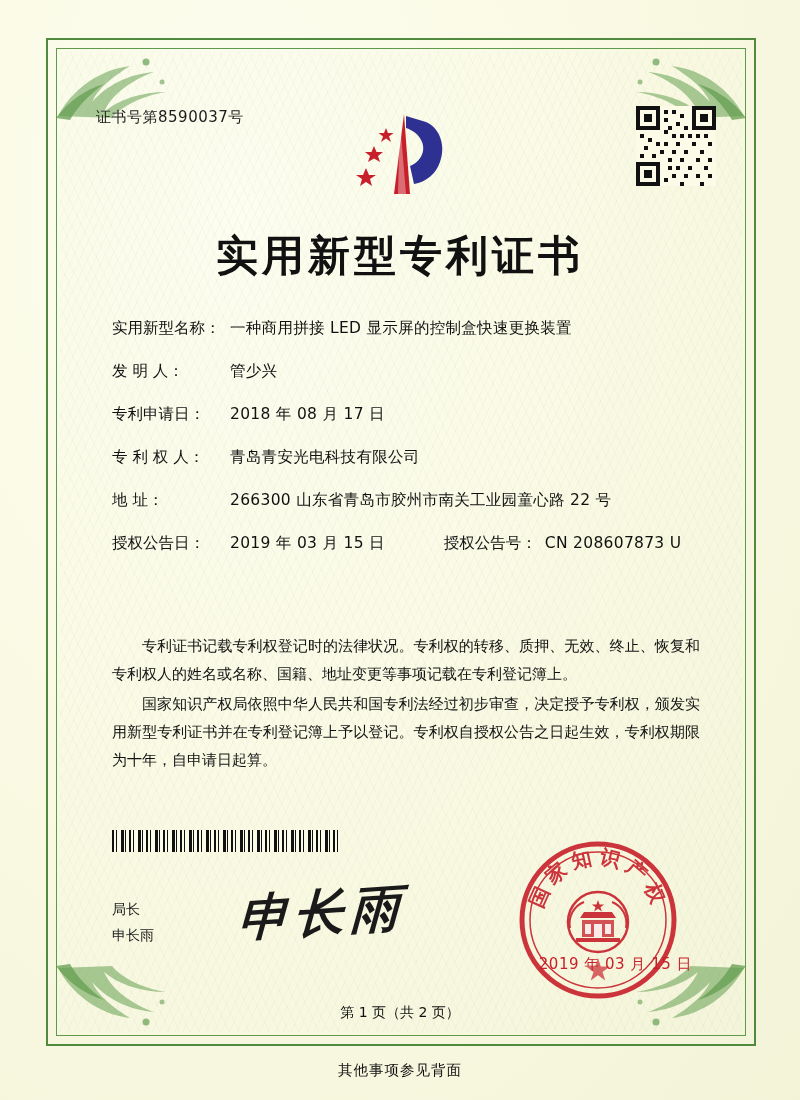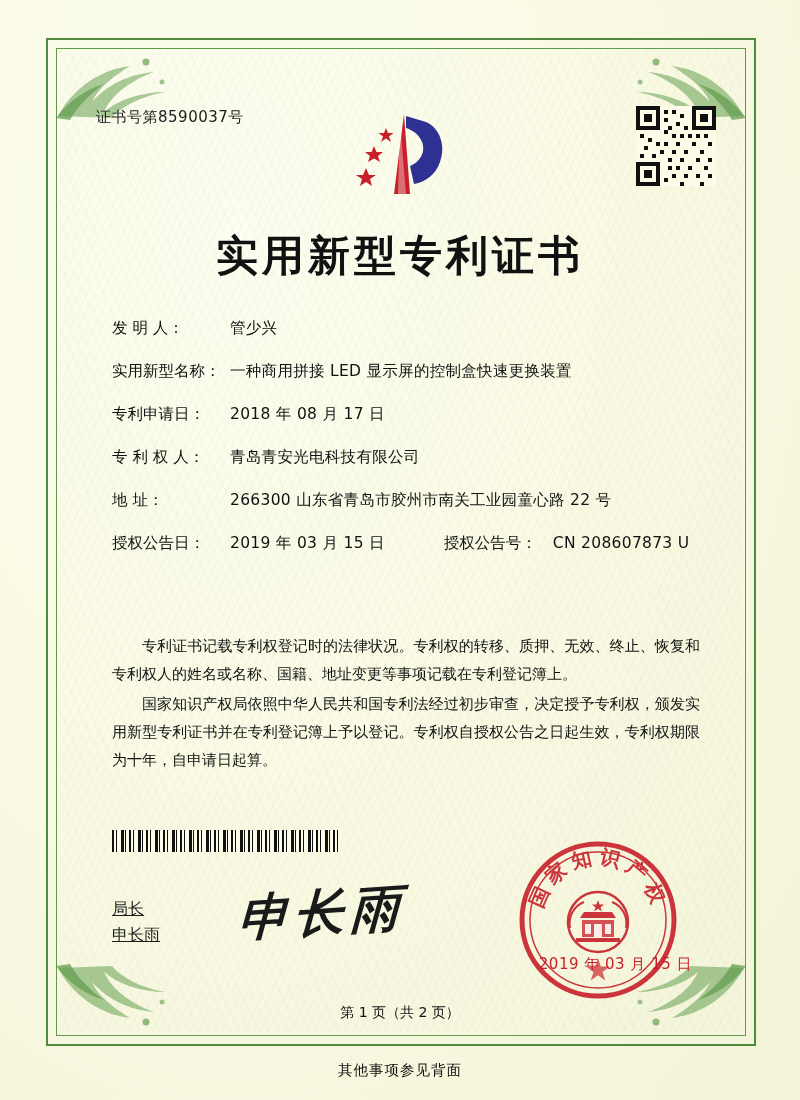--- a/index.html
+++ b/index.html
@@ -136,23 +136,22 @@
     background:
       repeating-linear-gradient(90deg,
         #111 0 2px, #fbfbe8 2px 4px, #111 4px 5px, #fbfbe8 5px 9px,
         #111 9px 12px, #fbfbe8 12px 13px, #111 13px 14px, #fbfbe8 14px 17px);
   }
 
   
   .sig-label {
     position: absolute;
     left: 112px; top: 896px;
-    font-size: 16px;
+    font-size: 14px;
     line-height: 26px;
-    text-decoration: underline;
   }
   .sig-hand {
     position: absolute;
     left: 238px; top: 880px;
     font-size: 50px;
     color: #1a1a1a;
     font-family: "DejaVu Serif", "Liberation Serif", serif;
     font-style: italic;
     font-weight: bold;
     letter-spacing: 6px;
@@ -306,44 +305,44 @@
           <rect x="22" y="38" width="2" height="2"></rect>
           <rect x="32" y="38" width="2" height="2"></rect>
       </g>
     </svg>
   </div>
 
   <div class="title">实用新型专利证书</div>
 
   <div class="fields">
     <div class="field-row">
+      <div class="field-label">实用新型名称：</div>
+      <div class="field-value">一种商用拼接 LED 显示屏的控制盒快速更换装置</div>
+    </div>
+    <div class="field-row">
       <div class="field-label">发 明 人：</div>
       <div class="field-value">管少兴</div>
-    </div>
-    <div class="field-row">
-      <div class="field-label">实用新型名称：</div>
-      <div class="field-value">一种商用拼接 LED 显示屏的控制盒快速更换装置</div>
     </div>
     <div class="field-row">
       <div class="field-label">专利申请日：</div>
       <div class="field-value">2018 年 08 月 17 日</div>
     </div>
     <div class="field-row">
       <div class="field-label">专 利 权 人：</div>
       <div class="field-value">青岛青安光电科技有限公司</div>
     </div>
     <div class="field-row">
       <div class="field-label">地 址：</div>
       <div class="field-value">266300 山东省青岛市胶州市南关工业园童心路 22 号</div>
     </div>
     <div class="field-row split">
       <div class="field-label">授权公告日：</div>
       <div class="field-value">2019 年 03 月 15 日</div>
       <div class="field-label2">授权公告号：</div>
-      <div class="field-value" style="margin-left:16px">CN 208607873 U</div>
+      <div class="field-value" style="margin-left:8px">CN 208607873 U</div>
     </div>
   </div>
 
   <div class="body-text">
     <p>专利证书记载专利权登记时的法律状况。专利权的转移、质押、无效、终止、恢复和专利权人的姓名或名称、国籍、地址变更等事项记载在专利登记簿上。</p>
     <p>国家知识产权局依照中华人民共和国专利法经过初步审查，决定授予专利权，颁发实用新型专利证书并在专利登记簿上予以登记。专利权自授权公告之日起生效，专利权期限为十年，自申请日起算。</p>
   </div>
 
   <div class="barcode"></div>
 

